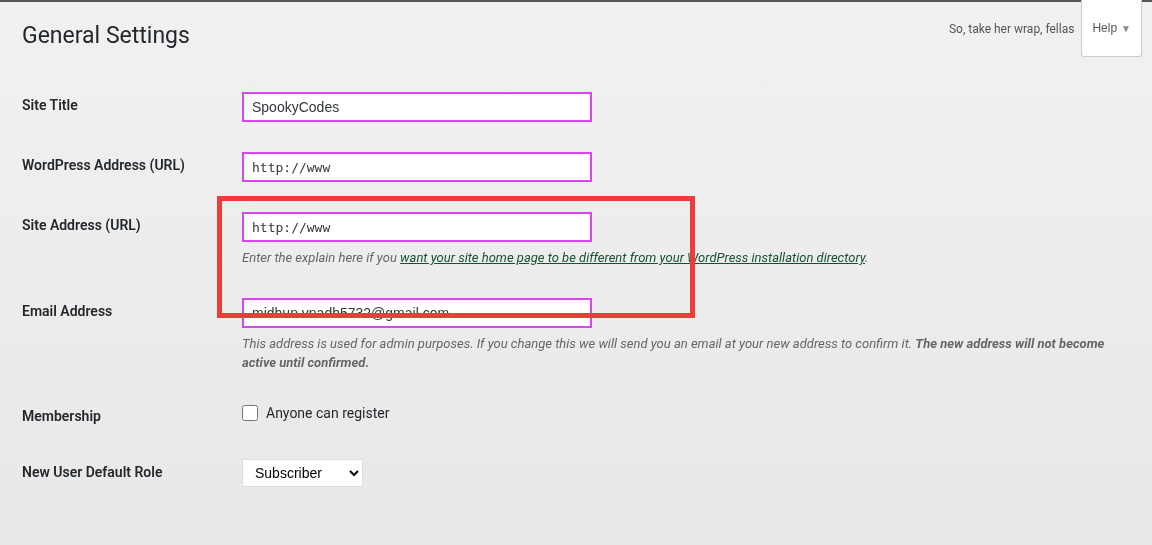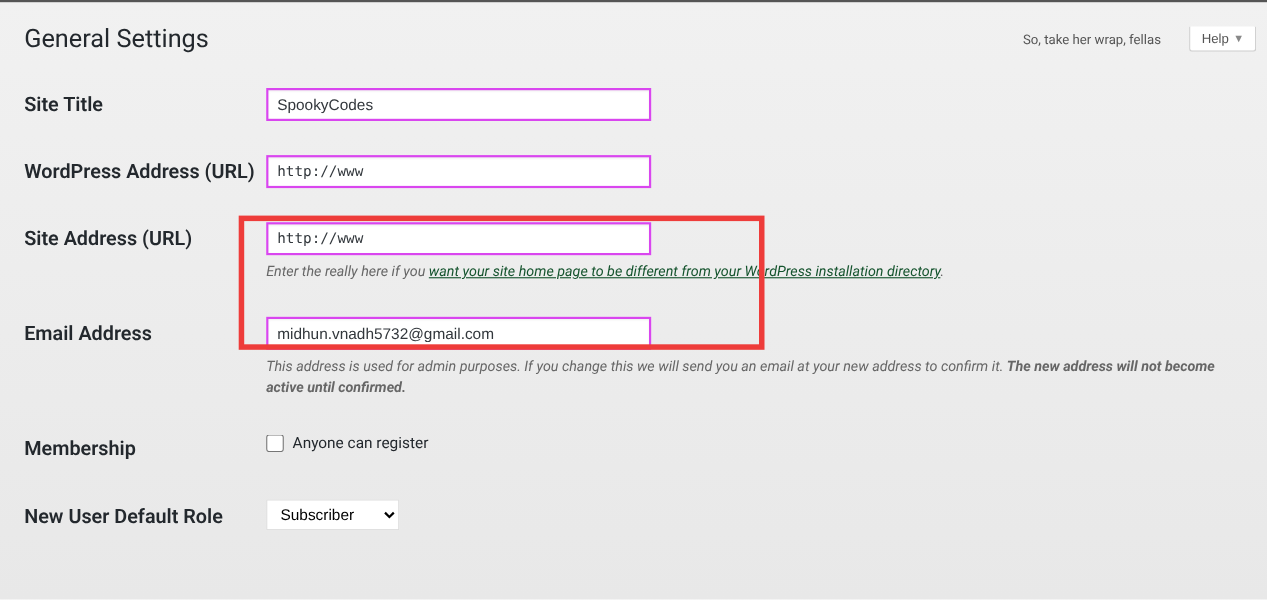--- a/index.html
+++ b/index.html
@@ -20,67 +20,67 @@
     .top-bar {
       position: absolute;
       top: 0;
       left: 0;
       right: 0;
       height: 2px;
       background: #555;
     }
     .header-right {
       position: absolute;
-      top: 24px;
+      top: 0;
       right: 10px;
       display: flex;
       align-items: center;
-      gap: 26px;
+      gap: 7px;
     }
     .toast-text {
       color: #555;
       font-size: 12px;
     }
     .help-btn {
       background: #fff;
       border: 1px solid #ccc;
-      padding: 4px 10px;
+      padding: 21px 10px;
       font-size: 12px;
       color: #555;
       cursor: pointer;
       display: flex;
       align-items: center;
       gap: 4px;
       border-radius: 0 0 3px 3px;
       border-top: none;
     }
     .help-btn .arrow {
       font-size: 10px;
       color: #888;
     }
     .content {
       padding: 22px 20px 0 22px;
     }
     h1.page-title {
       font-size: 23px;
       font-weight: 400;
       color: #23282d;
-      margin-bottom: 16px;
+      margin-bottom: 28px;
     }
     table.form-table {
       width: 100%;
       border-collapse: collapse;
     }
     table.form-table th {
       text-align: left;
       font-weight: 600;
       vertical-align: top;
       padding: 20px 10px 20px 0;
       width: 220px;
-      font-size: 18px;
+      font-size: 14px;
       color: #23282d;
     }
     table.form-table td {
       vertical-align: top;
       padding: 15px 0;
     }
     input.regular-text {
       width: 350px;
       padding: 5px 8px;
       font-size: 14px;
@@ -170,21 +170,21 @@
       <th>WordPress Address (URL)</th>
       <td>
         <input type="text" class="regular-text mono" value="http://www" style="">
       </td>
     </tr>
     <tr>
       <th>Site Address (URL)</th>
       <td>
         <input type="text" class="regular-text mono" value="http://www" style="">
         <p class="description">
-          <span>Enter the really here if you </span><a href="#">want your site home page to be different from your WordPress installation directory</a><span>.</span>
+          <span>Enter the explain here if you </span><a href="#">want your site home page to be different from your WordPress installation directory</a><span>.</span>
         </p>
       </td>
     </tr>
     <tr>
       <th>Email Address</th>
       <td>
         <input type="text" class="regular-text" value="midhun.vnadh5732@gmail.com" style="">
         <p class="description">
           <span>This address is used for admin purposes. If you change this we will send you an email at your new address to confirm it. </span>
           <span class="bold">The new address will not become active until confirmed.</span>

